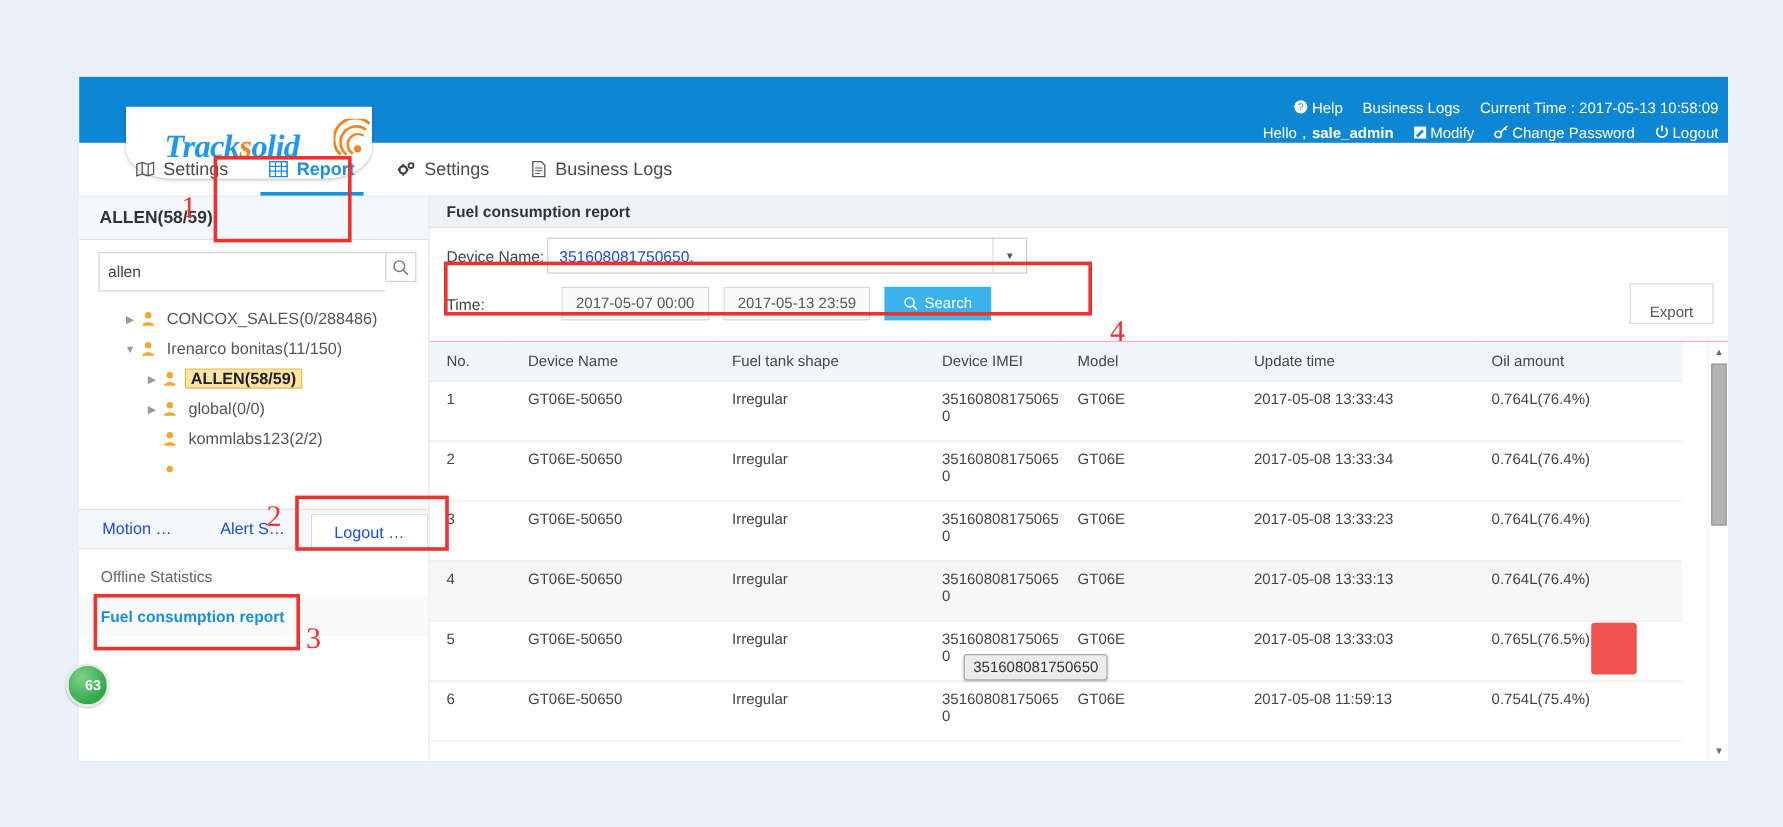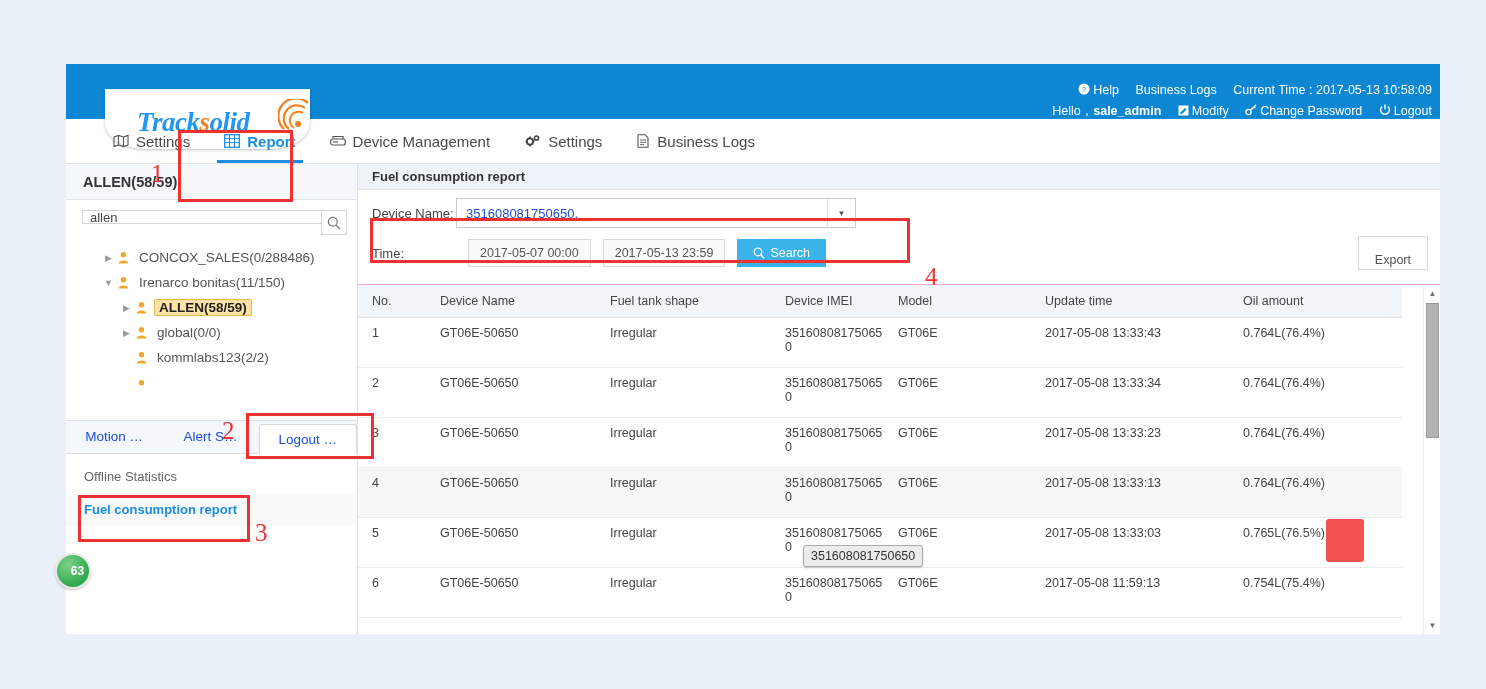--- a/index.html
+++ b/index.html
@@ -95,21 +95,21 @@
   }
   .sb-title{
     height:36px; line-height:36px;
     padding-left:17px;
     font-size:14.5px; font-weight:bold; color:#333;
     background:#f4f7fb;
     border-bottom:1px solid #e2e2e2;
   }
   .sb-search{ padding:10px 10px 6px 16px; display:flex; }
   .sb-search input{
-    flex:1; height:14px;
+    flex:1; height:33px;
     border:1px solid #d5d5d5; border-right:none;
     padding:0 7px; font-size:13px; color:#444;
     font-family:"Liberation Sans", sans-serif;
     outline:none;
   }
   .sb-search .sbtn{
     width:26px;height:25px;
     border:1px solid #d5d5d5;
     background:#fff; cursor:pointer;
     display:flex;align-items:center;justify-content:center;
@@ -356,28 +356,20 @@
       <span>Settings</span>
     </div>
     <div class="nav-item active">
       <svg width="16" height="14" viewBox="0 0 16 14">
           <rect x="0.7" y="0.7" width="14.6" height="12.6" stroke="#1a8fe0" stroke-width="1.3" fill="none"></rect>
           <path d="M0.7 4.6 H15.3 M0.7 8.6 H15.3 M5.5 0.7 V13.3 M10.5 0.7 V13.3" stroke="#1a8fe0" stroke-width="1"></path>
         </svg>
       <span>Report</span>
     </div>
     <div class="nav-item">
-      <svg width="16" height="14" viewBox="0 0 16 14">
-          <rect x="0.7" y="5" width="14.6" height="6" rx="2" stroke="#555" stroke-width="1.2" fill="none"></rect>
-          <path d="M3 5 L3 2.5 L13 2.5 L13 5" stroke="#555" stroke-width="1.2" fill="none"></path>
-          <path d="M3 8 H8" stroke="#555" stroke-width="1.1"></path>
-        </svg>
-      <span>Device Management</span>
-    </div>
-    <div class="nav-item">
       <svg width="17" height="14" viewBox="0 0 17 14">
           <circle cx="6" cy="7.5" r="3.1" stroke="#3c3c3c" stroke-width="1.8" fill="none"></circle>
           <circle cx="12.5" cy="4" r="2.1" stroke="#3c3c3c" stroke-width="1.5" fill="none"></circle>
           <path d="M6 2.6 V4 M6 11 V12.4 M1.6 7.5 H3 M9 7.5 H10.4" stroke="#3c3c3c" stroke-width="1.6"></path>
         </svg>
       <span>Settings</span>
     </div>
     <div class="nav-item">
       <svg width="14" height="14" viewBox="0 0 14 14">
           <path d="M2 0.7 H9 L12 3.7 V13.3 H2 Z" stroke="#555" stroke-width="1.1" fill="none"></path>

